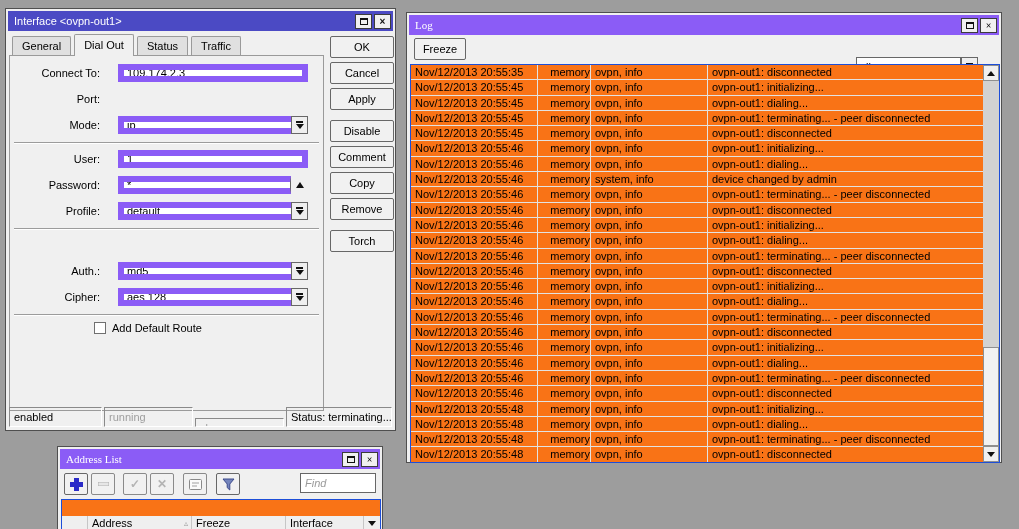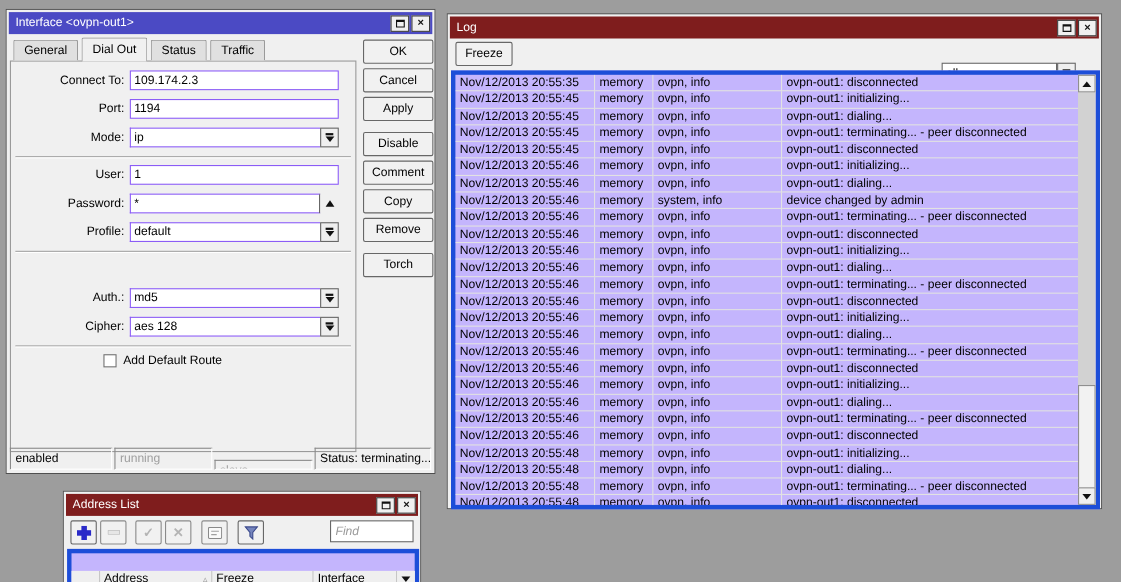--- a/index.html
+++ b/index.html
@@ -4,41 +4,41 @@
 <style>
   * { margin:0; padding:0; box-sizing:border-box; }
   html,body { width:1019px; height:529px; overflow:hidden; }
   body { background:#9d9d9d; font-family:"Liberation Sans", sans-serif; font-size:11px; color:#000; position:relative; }
 
   
   .window { position:absolute; background:#f0f0f0; border:1px solid #4f4f4f; }
   .titlebar { position:absolute; left:2px; right:2px; top:2px; height:20px; color:#fff;
               display:flex; align-items:center; padding-left:6px; }
   .titlebar.active { background:#4b4ac4;gap:17px; }
-  .titlebar.inactive { background:#7f1d1d; }
+  .titlebar.inactive { background:#8b5cf6;font-family:Liberation Serif, serif; }
   .title-text { flex:1 1 auto; white-space:nowrap; overflow:hidden; }
   .tbtns { display:flex; gap:2px; margin-right:2px; }
   .tbtn { width:17px; height:15px; background:#f0f0f0; border:1px solid #3c3c3c;
           display:flex; align-items:center; justify-content:center; font-weight:bold; font-size:10px; color:#111; }
   .sq { width:8px; height:7px; border:1px solid #111; border-top:2px solid #111; }
 
   button, input { font-family:"Liberation Sans", sans-serif; font-size:11px; }
   .btn { background:#f1f1f1; border:1px solid #676767; border-radius:2px; color:#000; text-align:center; }
 
   
   #ifwin { left:5px; top:8px; width:391px; height:423px; }
   .tabs { position:absolute; left:6px; top:25px; height:22px; display:flex; align-items:flex-end; z-index:2; }
   .tab { height:19px; line-height:18px; padding:0 9px; background:#e0e0e0; border:1px solid #9a9a9a; border-bottom:none;
          border-radius:2px 2px 0 0; margin-right:3px; margin-bottom:1px; }
   .tab.active { height:22px; line-height:21px; background:#f0f0f0; margin-bottom:0; z-index:3; }
   .tabpage { position:absolute; left:3px; top:46px; width:315px; height:356px; border:1px solid #9a9a9a; background:#f0f0f0; }
   .frow { position:absolute; left:4px; height:18px; display:flex; align-items:center; }
-  .flabel { display:inline-block; width:104px; text-align:right; padding-right:5px; }
+  .flabel { display:inline-block; width:104px; text-align:right; padding-right:18px; }
   .fbox { display:flex; height:18px; }
-  input.fin { border:1px solid #8b5cf6; background:#fff; height:18px; padding:0 3px; width:190px; }
+  input.fin { border:6px solid #8b5cf6; background:#fff; height:18px; padding:0 3px; width:190px; }
   input.fin.short { width:173px; border-right:none; }
   .ddbtn { width:17px; height:18px; background:#efefef; border:1px solid #676767;
            display:flex; align-items:center; justify-content:center; }
   .upbtn { width:17px; height:18px; display:flex; align-items:center; justify-content:center; }
   .tri-up { width:0; height:0; border-left:4px solid transparent; border-right:4px solid transparent; border-bottom:6px solid #111; }
   .ddglyph { display:flex; flex-direction:column; align-items:center; }
   .ddglyph .bar { width:7px; height:2px; background:#111; margin-bottom:1px; }
   .ddglyph .tri { width:0; height:0; border-left:4px solid transparent; border-right:4px solid transparent; border-top:5px solid #111; }
   .sep { position:absolute; left:4px; right:4px; height:2px; border-top:1px solid #9c9c9c; border-bottom:1px solid #fff; }
   .cbrow { position:absolute; left:84px; display:flex; align-items:center; gap:6px; }
@@ -50,26 +50,26 @@
   .scell.muted { color:#9e9e9e; }
   .sc1 { width:93px; } .sc2 { width:89px; } .sc3 { width:89px;margin-top:11px; } .sc4 { flex:1; }
 
   
   #logwin { left:406px; top:12px; width:596px; height:451px; }
   #freeze { position:absolute; left:7px; top:25px; width:52px; height:22px; }
   .combo { position:absolute; display:flex; height:20px; }
   #logfilter { left:449px; top:44px; }
   #logfilter input { width:105px; height:20px; border:1px solid #676767; padding:0 3px; background:#fff; }
   #logfilter .ddbtn { height:20px; }
-  .listbox { position:absolute; background:#c4b5fd; border:4px solid #1d4ed8; }
+  .listbox { position:absolute; background:#f97316; border:1px solid #1d4ed8; }
   #loglist { left:3px; top:51px; width:590px; height:399px; }
   .logrows { position:absolute; left:0; top:0; right:16px; bottom:0; overflow:hidden; }
   .lrow { display:flex; height:15.3px; line-height:15px; }
   .lc { padding-left:4px; white-space:nowrap; overflow:hidden; border-right:1px solid #e2e2e2; border-bottom:1px solid #e2e2e2; }
-  .lc.t { width:127px; } .lc.b { width:53px; } .lc.p { width:117px; } .lc.m { flex:1; border-right:none; }
+  .lc.t { width:127px; } .lc.b { width:53px;text-align:right; } .lc.p { width:117px; } .lc.m { flex:1; border-right:none; }
   .vscroll { position:absolute; right:0; top:0; bottom:0; width:16px; background:#d2d2d2; }
   .sbtn { position:absolute; left:0; width:16px; height:16px; background:#f0f0f0; border:1px solid #8f8f8f;
           display:flex; align-items:center; justify-content:center; }
   .sbtn.up { top:0; } .sbtn.down { bottom:0; }
   .sb-tri-up { width:0; height:0; border-left:4px solid transparent; border-right:4px solid transparent; border-bottom:5px solid #111; }
   .sb-tri-dn { width:0; height:0; border-left:4px solid transparent; border-right:4px solid transparent; border-top:5px solid #111; }
   .sthumb { position:absolute; left:0; width:16px; top:282px; height:99px; background:#f2f2f2; border:1px solid #8f8f8f; }
 
   
   #adrwin { left:57px; top:446px; width:326px; height:90px; }
@@ -118,23 +118,20 @@
 
   <div class="tabpage">
     <div class="frow" style="top:8px">
       <span class="flabel">Connect To:</span>
       <span class="fbox">
           <input class="fin" readonly="" value="109.174.2.3" style="">
         </span>
     </div>
     <div class="frow" style="top:34px">
       <span class="flabel">Port:</span>
-      <span class="fbox">
-          <input class="fin" readonly="" value="1194" style="">
-        </span>
     </div>
     <div class="frow" style="top:60px">
       <span class="flabel">Mode:</span>
       <span class="fbox">
         <input class="fin short" readonly="" value="ip" style="">
         <span class="ddbtn">
             <span class="ddglyph">
               <span class="bar"></span>
               <span class="tri"></span>
             </span>

